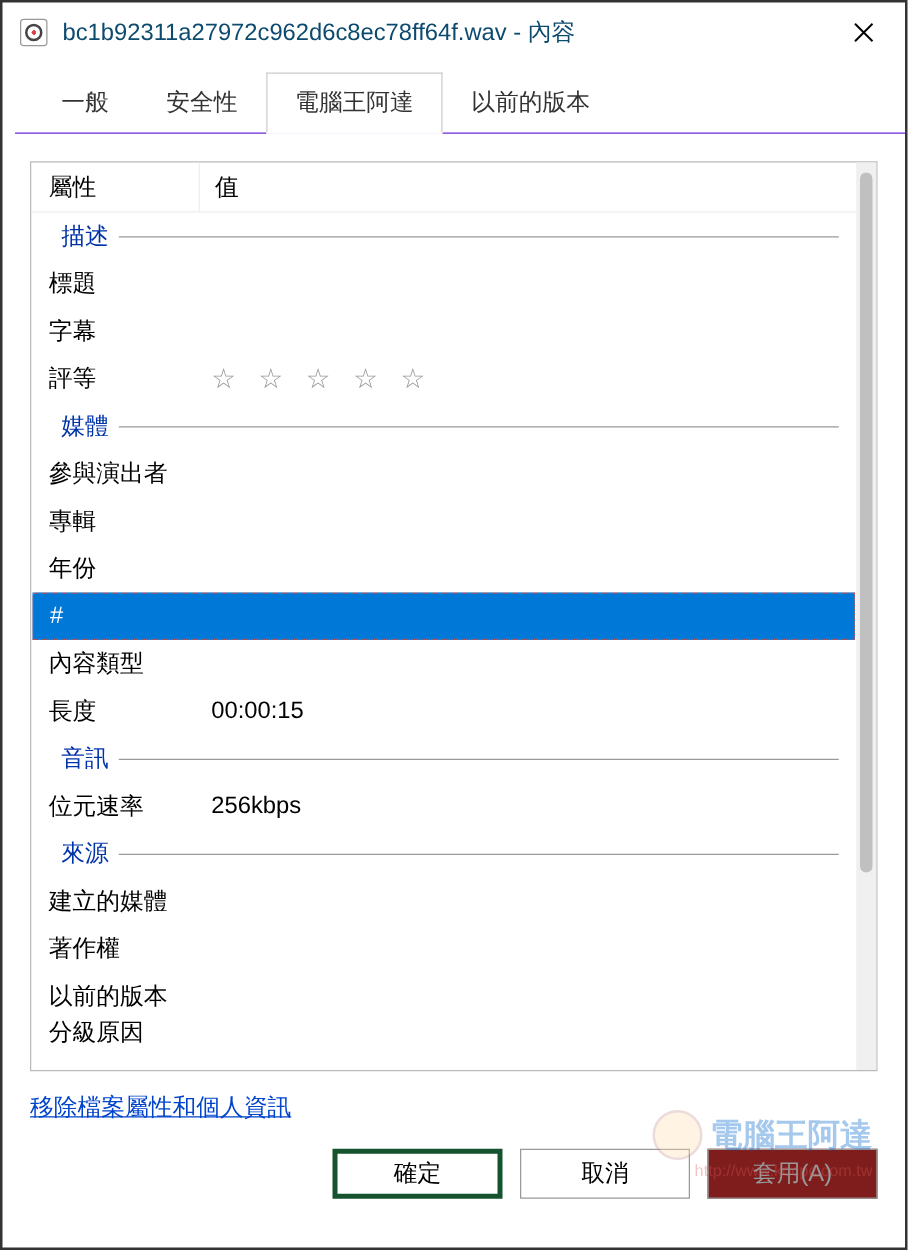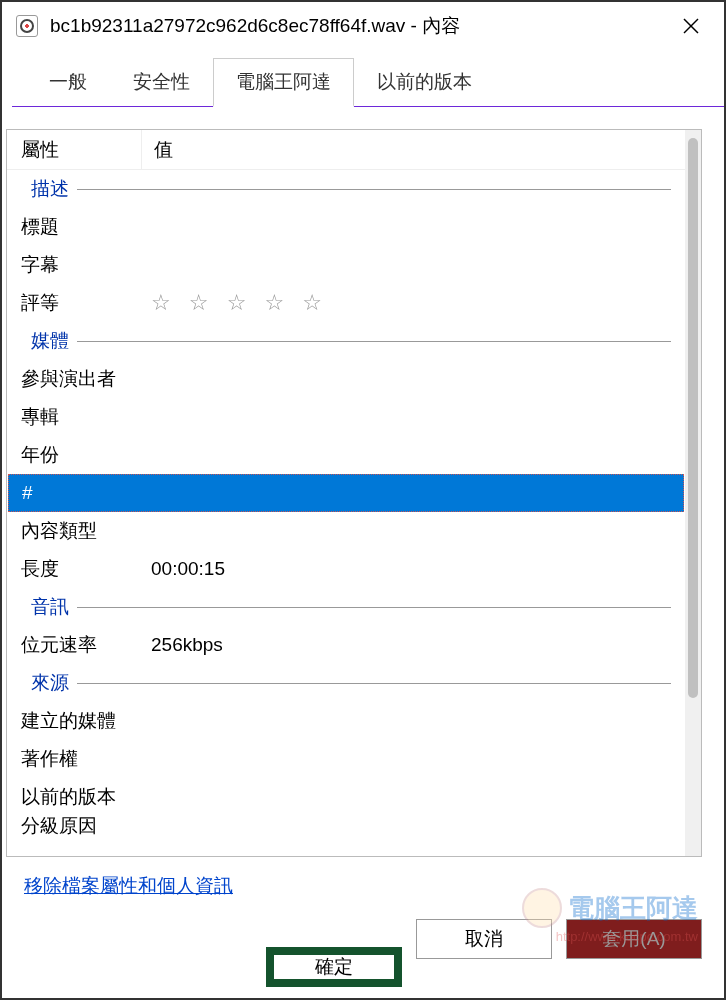--- a/index.html
+++ b/index.html
@@ -30,21 +30,21 @@
   background: #fff;
 }
 .file-icon::before {
   content: "";
   width: 10px;
   height: 10px;
   border: 2px solid #444;
   border-radius: 50%;
   background: radial-gradient(circle, #d44 25%, transparent 26%);
 }
-.title-text { flex: 1; font-size: 19px; color: #000000; }
+.title-text { flex: 1; font-size: 19px; color: #0c4a6e; }
 .close-btn {
   width: 38px;
   height: 38px;
   display: flex;
   align-items: center;
   justify-content: center;
   cursor: pointer;
   font-size: 22px;
 }
 .tabs {
@@ -62,21 +62,21 @@
   border-bottom: none;
   position: relative;
 }
 .tab.active {
   border: 1px solid #ccc;
   border-bottom: 2px solid #fff;
   background: #fff;
   margin-bottom: -1px;
 }
 .content-area {
-  margin: 22px 22px 0 4px;
+  margin: 22px 22px 0 22px;
   border: 1px solid #bbb;
   height: 728px;
   position: relative;
   display: flex;
 }
 .prop-list {
   flex: 1;
   padding: 0;
   overflow: hidden;
 }
@@ -175,22 +175,21 @@
   height: 40px;
   border: 1px solid #999;
   background: #fff;
   font-size: 19px;
   cursor: pointer;
   display: flex;
   align-items: center;
   justify-content: center;
 }
 .btn.primary {
-  border: 8px solid #14532d;
-  margin-top: 28px;
+  border: 4px solid #14532d;
 }
 .btn.disabled {
   color: #999;
   background: #7f1d1d;
 }
 .watermark {
   position: absolute;
   right: 28px;
   bottom: 72px;
   opacity: 0.35;

